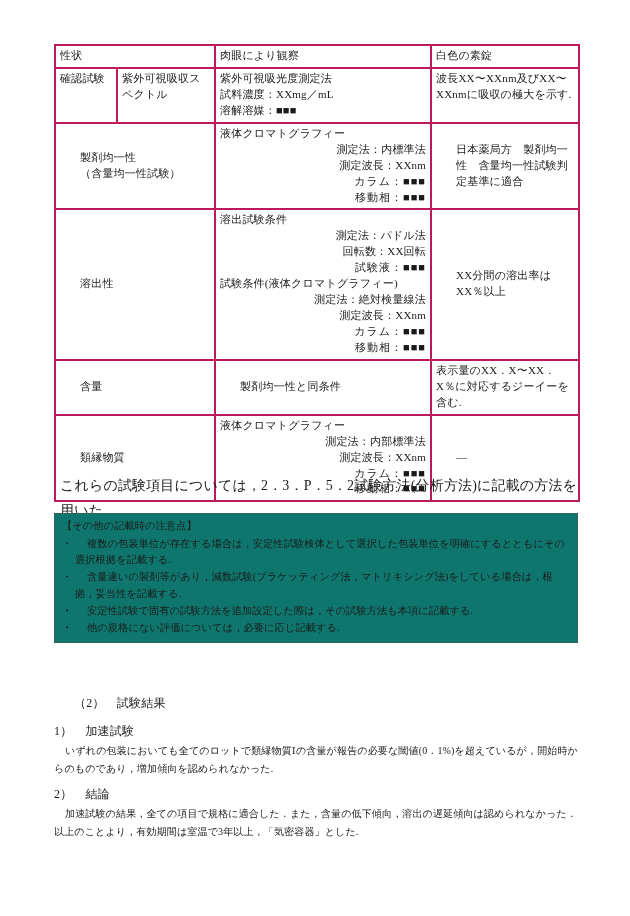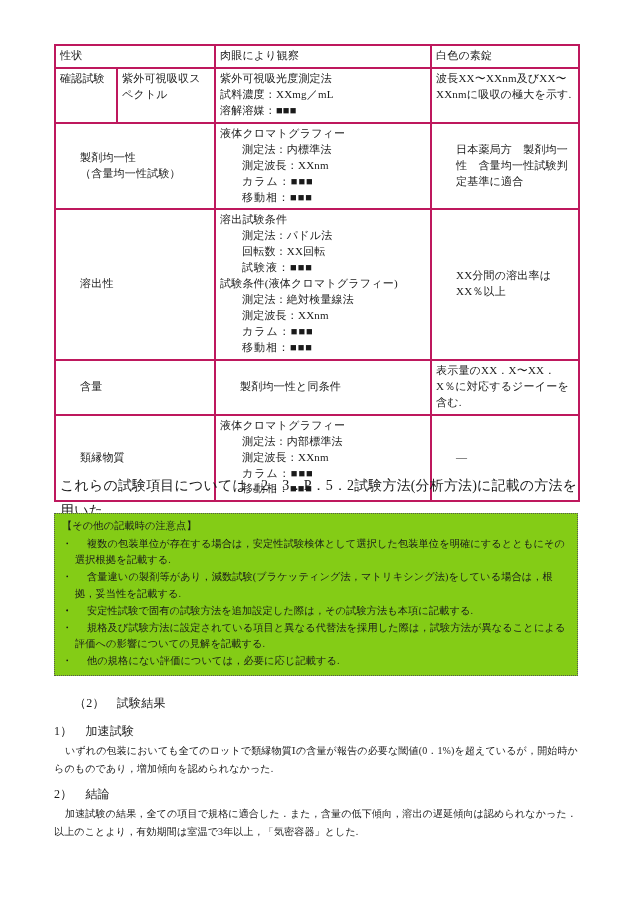--- a/index.html
+++ b/index.html
@@ -42,40 +42,40 @@
     color: #1a1a1a;
     letter-spacing: 0.2px;
   }
   .spec-table td.mid { vertical-align: middle; padding-left: 24px; }
   .col-a { width: 62px; }
   .col-b { width: 98px; }
   .col-c { width: 216px; }
   .col-d { width: 148px; }
 
   .cell-lines { white-space: pre-line; }
-  .indent1 { padding-left: 22px; display: block; }
+  .indent1 { padding-left: 22px; display: block; text-align: right; }
   .blk { letter-spacing: 1px; }
 
   
   .para {
     position: absolute;
     font-size: 14px;
     line-height: 1.75;
     letter-spacing: 0.15px;
     color: #1a1a1a;
   }
   .p-method { left: 60px; top: 474px; width: 530px; }
 
   
   .note-box {
     position: absolute;
     left: 54px;
     top: 513px;
     width: 524px;
-    background: #84cc16;
+    background: #0f766e;
     border: 1px dotted #555;
     padding: 4px 7px 5px 7px;
     font-size: 10.2px;
     line-height: 1.62;
     letter-spacing: 0.1px;
     color: #1a1a1a;
   }
   .note-title { display: block; margin: 0 0 1px 0; }
   .note-list { margin: 0; padding: 0; list-style: none; }
   .note-list li {
@@ -206,21 +206,21 @@
       <li>
         <span class="bullet">・</span><span>含量違いの製剤等があり，減数試験(ブラケッティング法，マトリキシング法)をしている場合は，根拠，妥当性を記載する.</span>
       </li>
       <li>
         <span class="bullet">・</span>
       </li>
       <li>
         <span class="bullet">・</span><span>安定性試験で固有の試験方法を追加設定した際は，その試験方法も本項に記載する.</span>
       </li>
       <li>
-        <span class="bullet">・</span><span>規格及び試験方法に設定されている項目と異なる代替法を採用した際は，試験方法が異なることによる評価への影響についての見解を記載する.</span>
+        <span class="bullet">・</span>
       </li>
       <li>
         <span class="bullet">・</span><span>他の規格にない評価については，必要に応じ記載する.</span>
       </li>
     </ul>
   </div>
 
   <div class="sec-head h-results">（2）　試験結果</div>
 
   <div class="sec-head h-accel">

